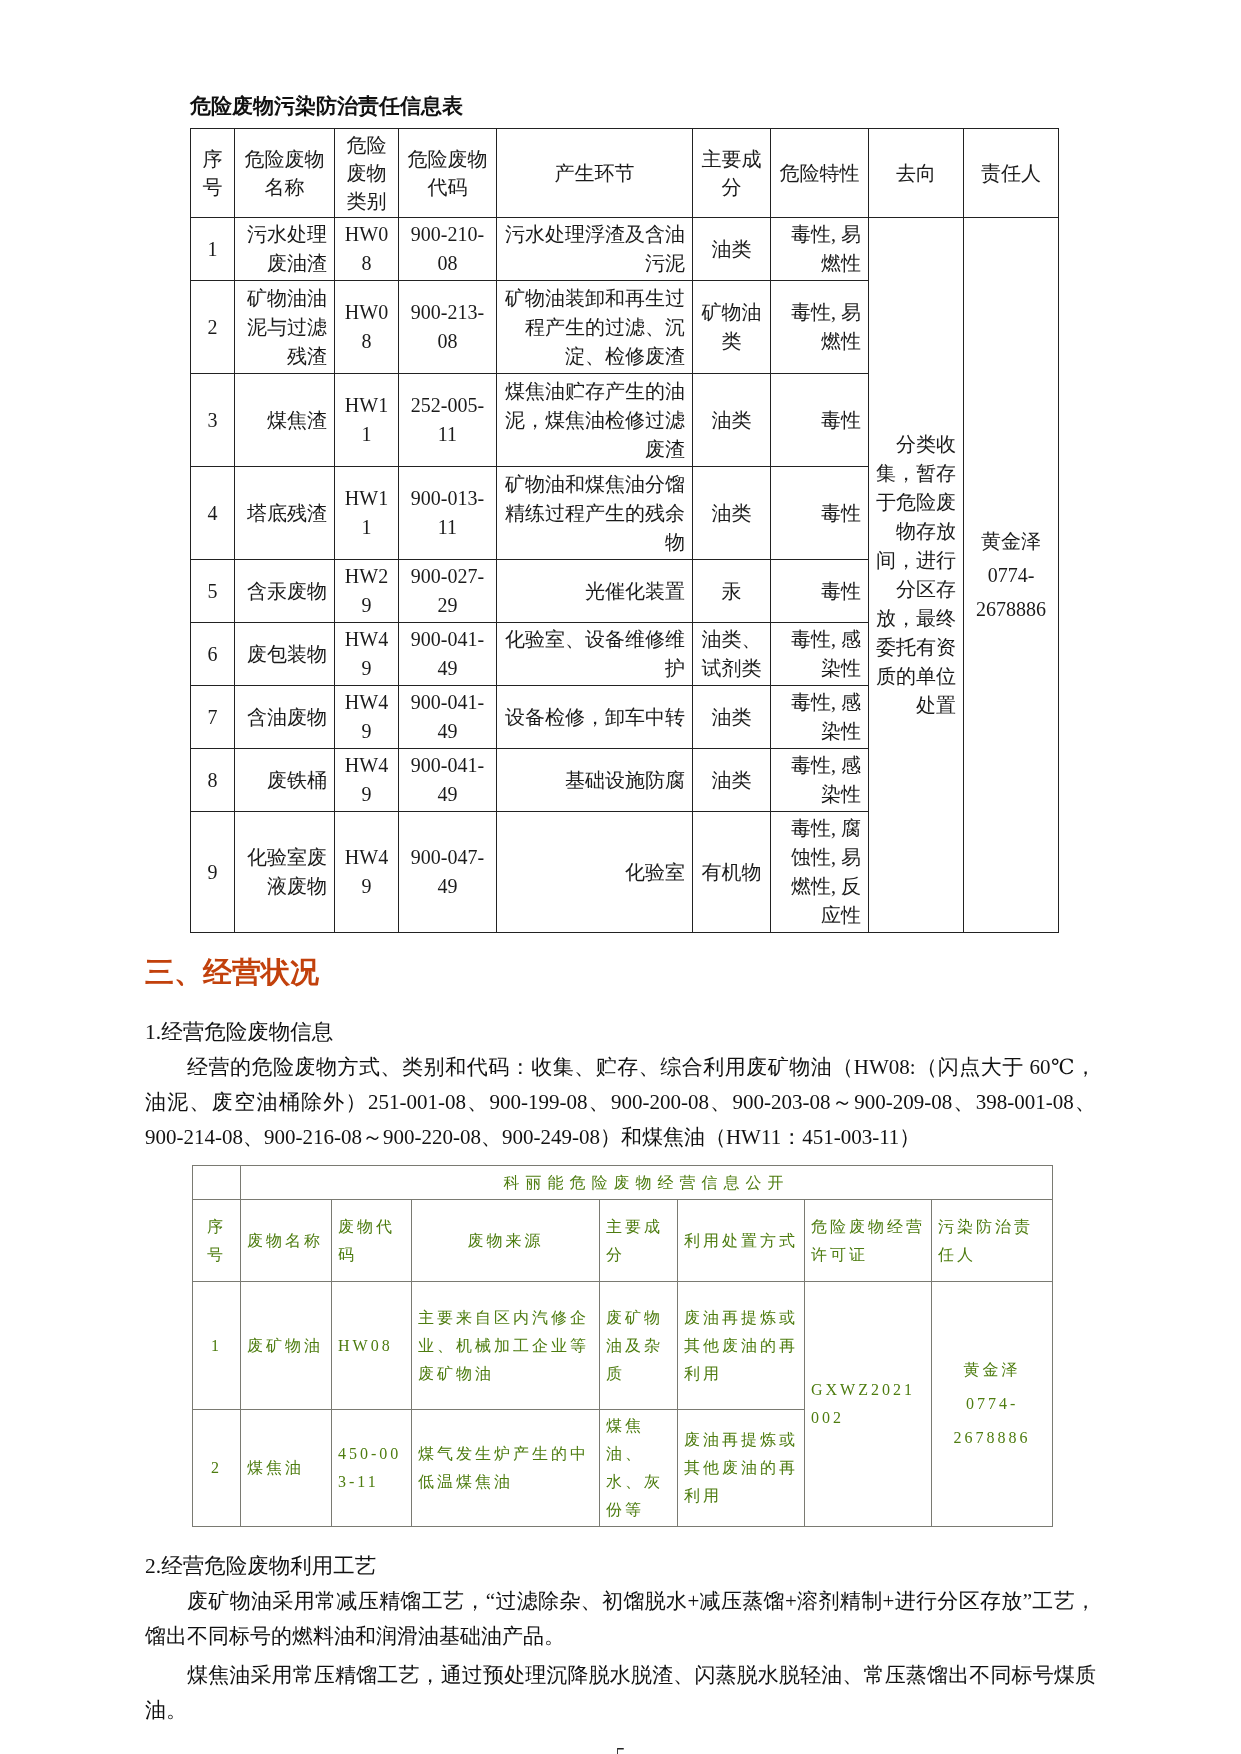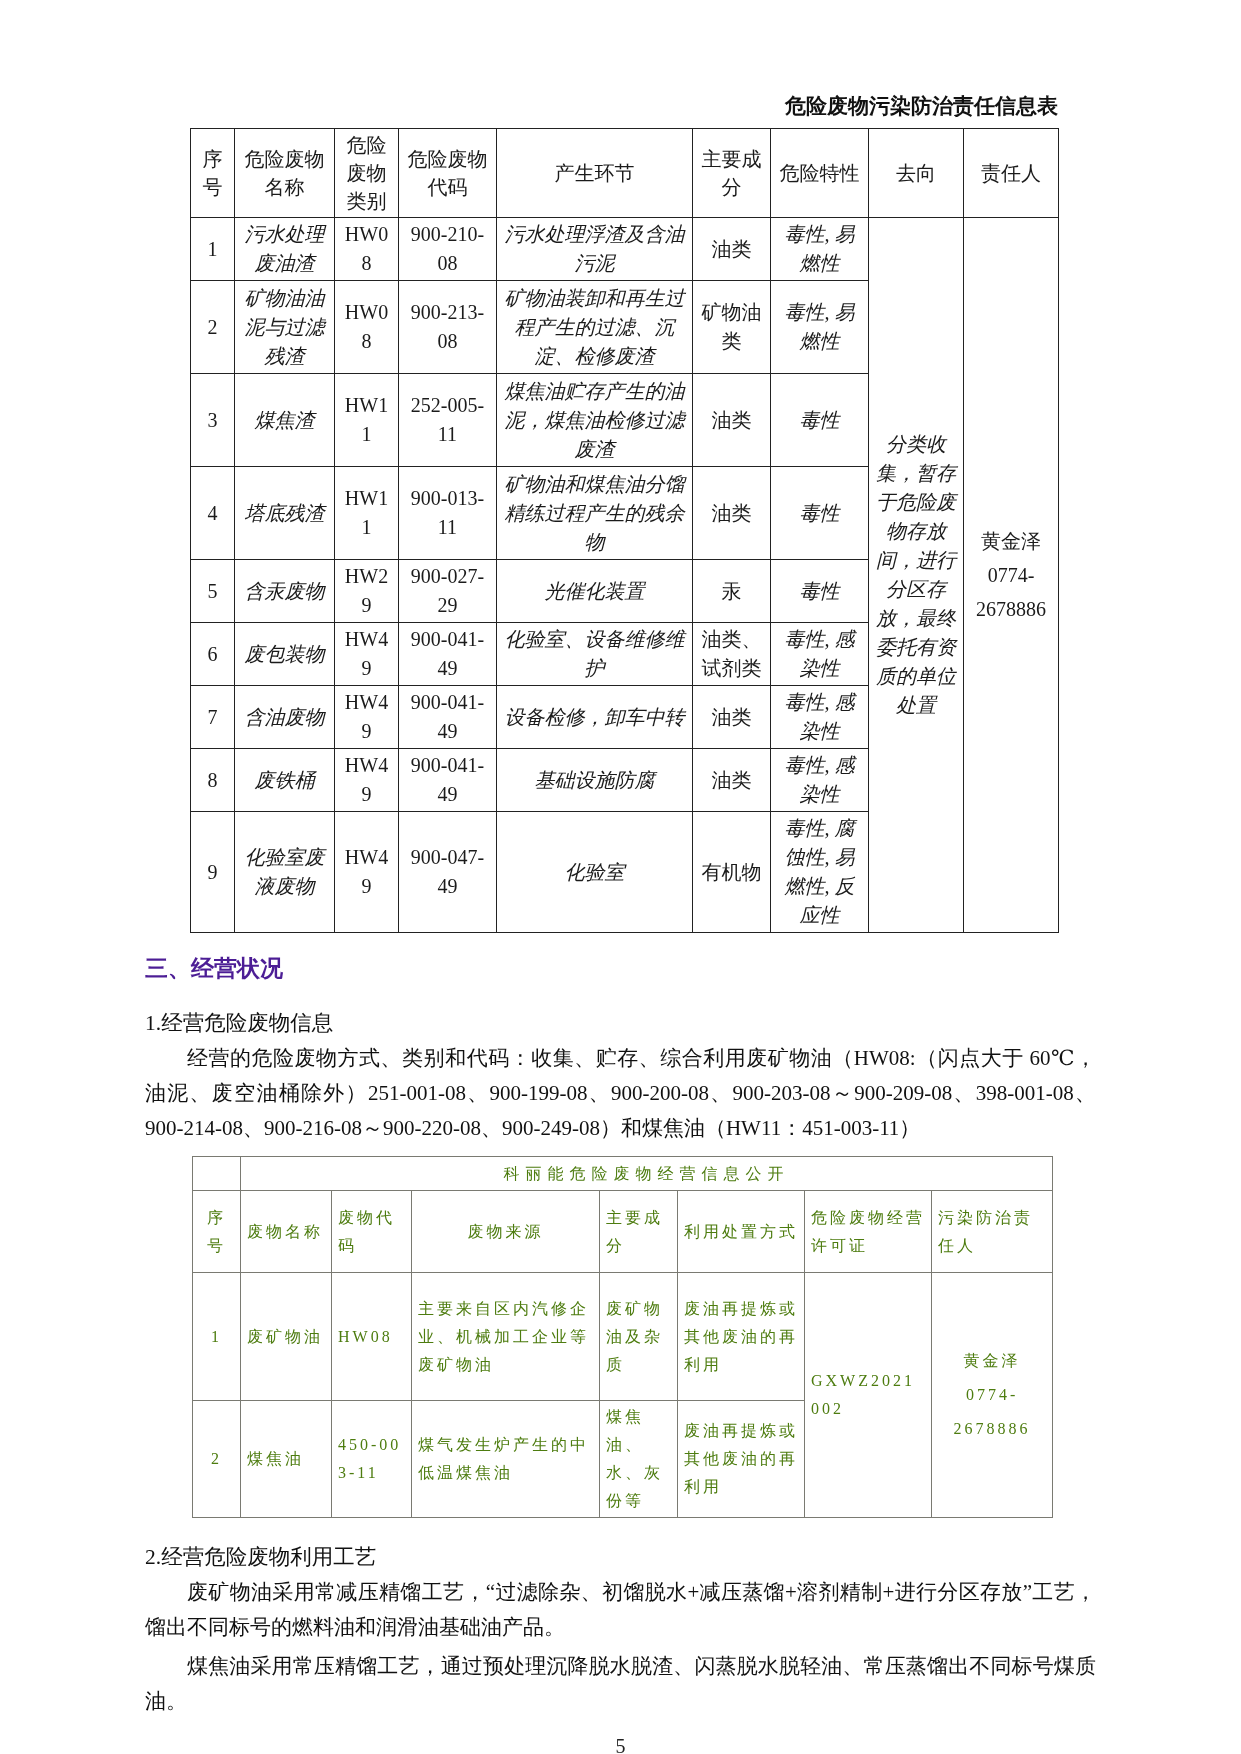--- a/index.html
+++ b/index.html
@@ -9,21 +9,21 @@
     background: #ffffff;
     font-family: "Liberation Serif", "DejaVu Serif", serif;
     color: #1a1a1a;
     overflow: hidden;
   }
   .page { position: relative; width: 1241px; height: 1754px; }
 
   .doc-title {
     margin: 92px 0 8px 190px;
     width: 868px;
-    text-align: right;
+    text-align: left;
     font-size: 21px;
     font-weight: 700;
     color: #111;
   }
 
   
   table.t1 {
     border-collapse: collapse;
     table-layout: fixed;
     width: 868px;
@@ -34,32 +34,32 @@
     border: 1px solid #222;
     padding: 2px 7px;
     text-align: center;
     vertical-align: middle;
     line-height: 29px;
     color: #1b1b1b;
     word-break: break-word;
     overflow: hidden;
   }
   table.t1 tr.hdr td { line-height: 28px; }
-  table.t1 td.al { text-align: center; font-style: italic; }
+  table.t1 td.al { text-align: right; }
   tr.hh  { height: 72px; }
   tr.h2  { height: 62px; }
   tr.h3  { height: 93px; }
 
   
   .sec-heading {
     margin: 20px 0 0 145px;
     font-family: "Liberation Sans", "DejaVu Sans", sans-serif;
-    font-size: 23px;
+    font-size: 29px;
     font-weight: 700;
-    color: #4c1d95;
+    color: #c2410c;
   }
   .sub-heading {
     margin: 24px 0 0 145px;
     font-size: 21.5px;
     color: #111;
   }
   .para {
     margin: 4px 145px 0 145px;
     font-size: 21px;
     line-height: 35px;

